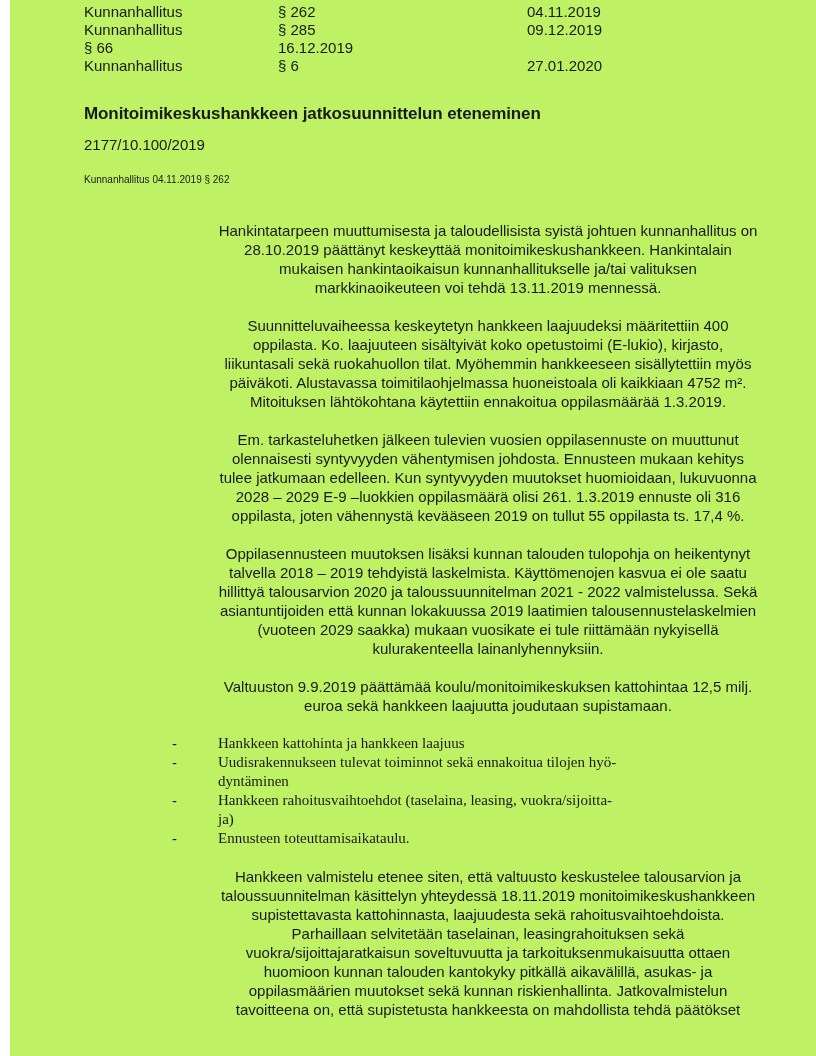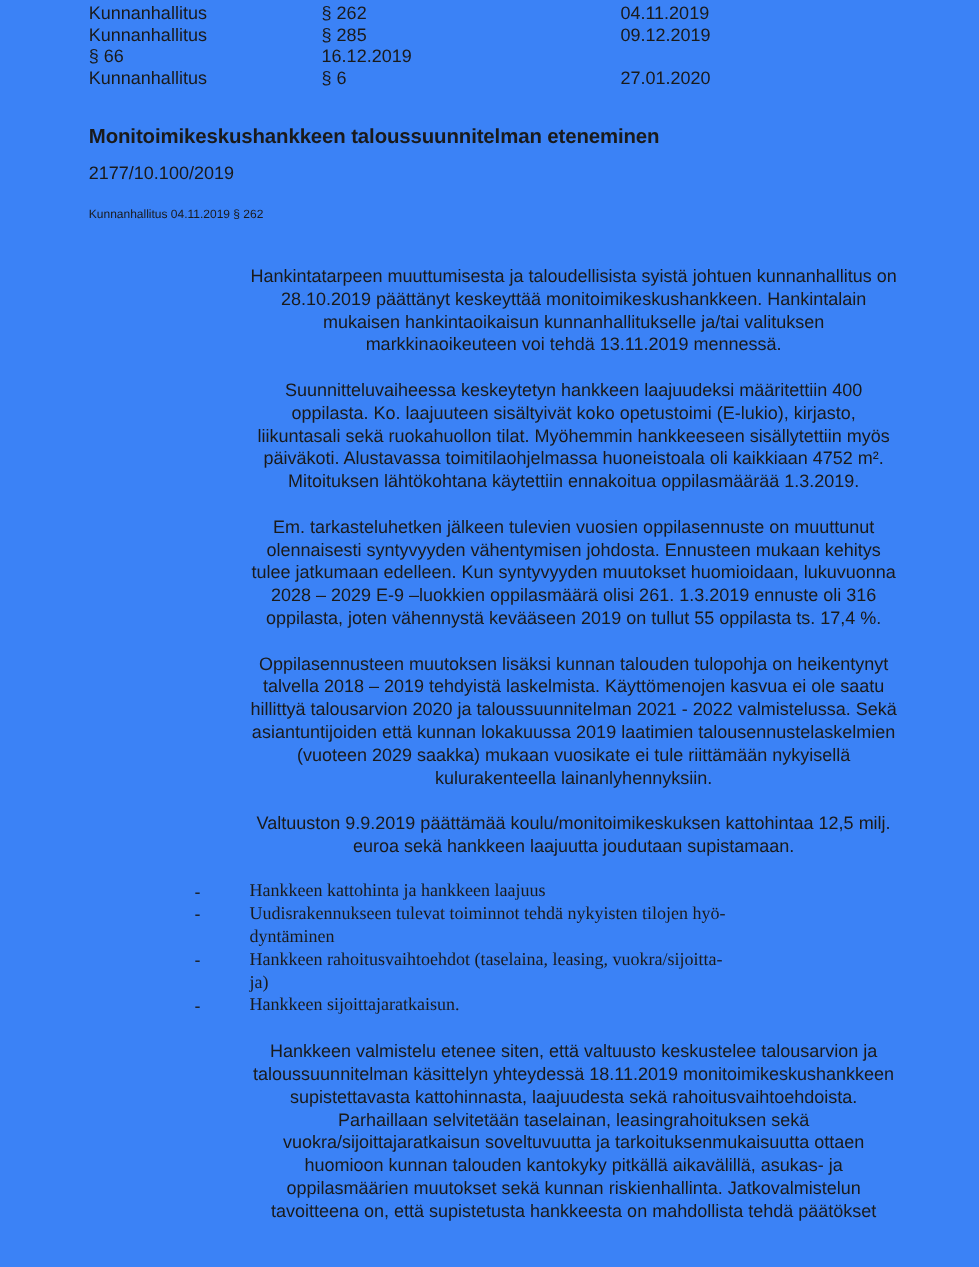--- a/index.html
+++ b/index.html
@@ -11,21 +11,22 @@
     width: 816px;
     height: 1056px;
     background: #ffffff;
     font-family: "Liberation Sans", "DejaVu Sans", sans-serif;
     color: #1a1a1a;
     position: relative;
   }
   .page {
     position: absolute;
     inset: 0;
-    background: #3b82f6;
+    background: #bef264;
+    margin-left: 10px;
   }
   
   .header-table {
     position: absolute;
     left: 74px;
     top: 3px;
     font-size: 15px;
     line-height: 18px;
   }
   .header-row {
@@ -110,21 +111,21 @@
       <span>§ 66</span>
       <span>16.12.2019</span>
     </div>
     <div class="header-row">
       <span>Kunnanhallitus</span>
       <span>§ 6</span>
       <span>27.01.2020</span>
     </div>
   </div>
 
-  <h1 class="doc-title">Monitoimikeskushankkeen taloussuunnitelman eteneminen</h1>
+  <h1 class="doc-title">Monitoimikeskushankkeen jatkosuunnittelun eteneminen</h1>
   <div class="case-number">2177/10.100/2019</div>
   <div class="decision-ref">Kunnanhallitus 04.11.2019 § 262</div>
 
   <div class="body-block">
     <div class="para">Hankintatarpeen muuttumisesta ja taloudellisista syistä johtuen kunnanhallitus on
 28.10.2019 päättänyt keskeyttää monitoimikeskushankkeen. Hankintalain
 mukaisen hankintaoikaisun kunnanhallitukselle ja/tai valituksen
 markkinaoikeuteen voi tehdä 13.11.2019 mennessä.</div>
     <div class="para">Suunnitteluvaiheessa keskeytetyn hankkeen laajuudeksi määritettiin 400
 oppilasta. Ko. laajuuteen sisältyivät koko opetustoimi (E-lukio), kirjasto,
@@ -145,31 +146,31 @@
     <div class="para">Valtuuston 9.9.2019 päättämää koulu/monitoimikeskuksen kattohintaa 12,5 milj.
 euroa sekä hankkeen laajuutta joudutaan supistamaan.</div>
 
     <div class="bullet-list">
       <div class="bullet-row">
         <span class="bullet-marker">-</span>
         <span class="bullet-text">Hankkeen kattohinta ja hankkeen laajuus</span>
       </div>
       <div class="bullet-row">
         <span class="bullet-marker">-</span>
-        <span class="bullet-text">Uudisrakennukseen tulevat toiminnot tehdä nykyisten tilojen hyö-
+        <span class="bullet-text">Uudisrakennukseen tulevat toiminnot sekä ennakoitua tilojen hyö-
 dyntäminen</span>
       </div>
       <div class="bullet-row">
         <span class="bullet-marker">-</span>
         <span class="bullet-text">Hankkeen rahoitusvaihtoehdot (taselaina, leasing, vuokra/sijoitta-
 ja)</span>
       </div>
       <div class="bullet-row">
         <span class="bullet-marker">-</span>
-        <span class="bullet-text">Hankkeen sijoittajaratkaisun.</span>
+        <span class="bullet-text">Ennusteen toteuttamisaikataulu.</span>
       </div>
     </div>
 
     <div class="para">Hankkeen valmistelu etenee siten, että valtuusto keskustelee talousarvion ja
 taloussuunnitelman käsittelyn yhteydessä 18.11.2019 monitoimikeskushankkeen
 supistettavasta kattohinnasta, laajuudesta sekä rahoitusvaihtoehdoista.
 Parhaillaan selvitetään taselainan, leasingrahoituksen sekä
 vuokra/sijoittajaratkaisun soveltuvuutta ja tarkoituksenmukaisuutta ottaen
 huomioon kunnan talouden kantokyky pitkällä aikavälillä, asukas- ja
 oppilasmäärien muutokset sekä kunnan riskienhallinta. Jatkovalmistelun

